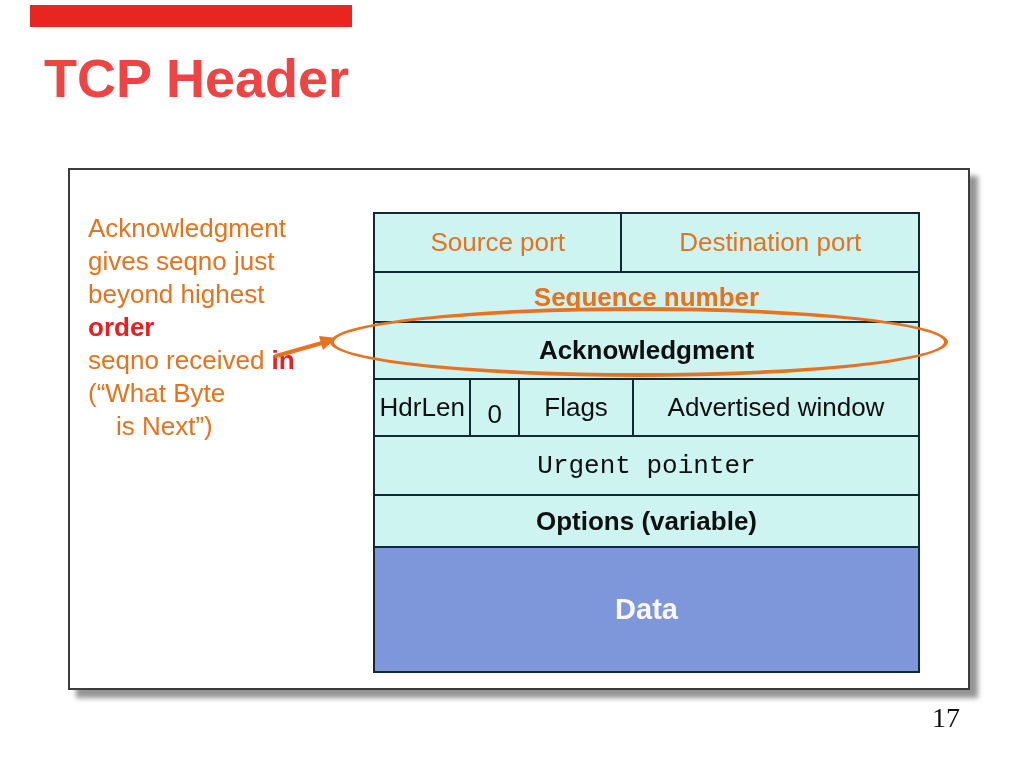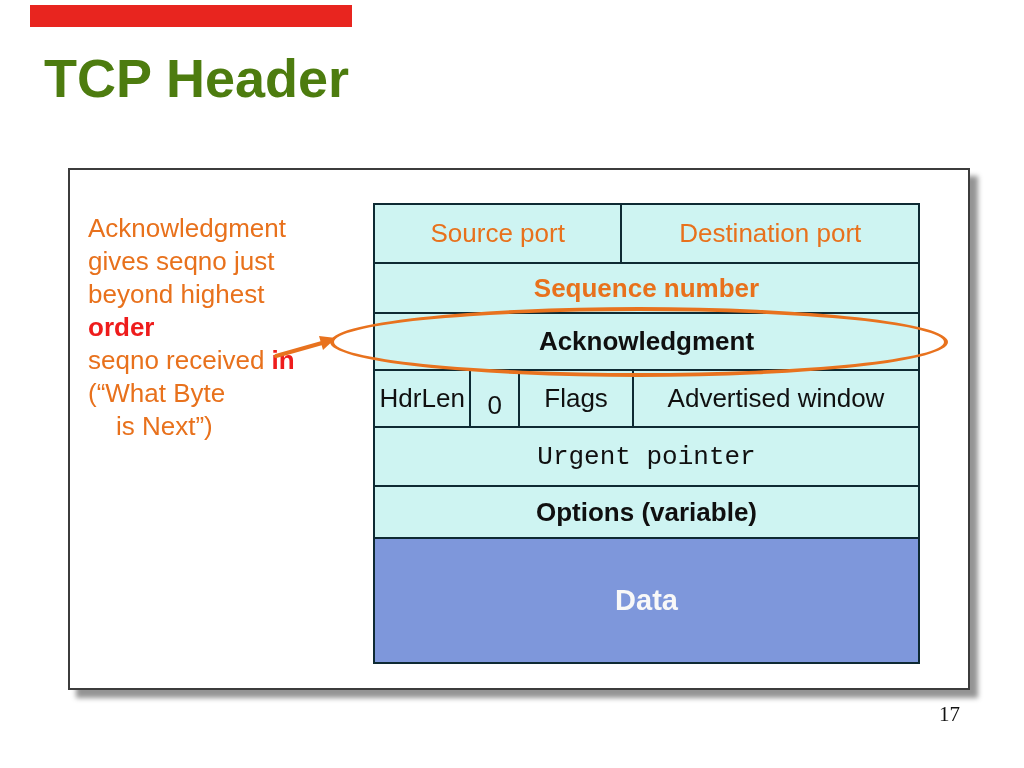--- a/index.html
+++ b/index.html
@@ -4,38 +4,38 @@
 <style>
   html,body{margin:0;padding:0;background:#ffffff;}
   #slide{
     position:relative;width:1024px;height:768px;background:#ffffff;overflow:hidden;
     font-family:"Liberation Sans","DejaVu Sans",sans-serif;
   }
   
   #accent-bar{position:absolute;left:30px;top:5px;width:322px;height:22px;background:#e8251f;}
   
   #title{
-    position:absolute;left:44px;top:50px;font-size:54px;font-weight:bold;color:#4d7c0f;
+    position:absolute;left:44px;top:50px;font-size:54px;font-weight:bold;color:#ef4444;
     letter-spacing:0px;line-height:1.05;
   }
   
   #content-box{
     position:absolute;left:68px;top:168px;width:898px;height:518px;background:#ffffff;
     border:2px solid #3c3c3c;box-shadow:8px 8px 5px rgba(0,0,0,0.42);
   }
   
   #annotation{
     position:absolute;left:88px;top:212px;width:270px;font-size:26px;line-height:33px;color:#e8711c;
   }
   #annotation .em{color:#ee1c1c;font-weight:bold;}
   #annotation .quote-line{}
   #annotation .indent{padding-left:28px;}
   
   #hdr-table{
-    position:absolute;left:373px;top:203px;width:547px;height:461px;
+    position:absolute;left:373px;top:212px;width:547px;height:461px;
     background:#0e2a33;display:flex;flex-direction:column;box-sizing:border-box;
     padding:2px;gap:2px;
   }
   .trow{display:flex;gap:2px;flex:0 0 auto;}
   .tcell{
     background:#cef4f2;display:flex;align-items:center;justify-content:center;
     font-size:26px;color:#101010;box-sizing:border-box;
   }
   .tcell.orange{color:#e8711c;}
   #row-1{height:57px;} #row-2{height:48px;} #row-3{height:55px;}
@@ -50,21 +50,21 @@
   
   #ack-ellipse{
     position:absolute;left:330px;top:307px;width:618px;height:70px;
     border:4px solid #e8721e;border-radius:50%;box-sizing:border-box;background:transparent;
   }
   
   #ack-arrow{position:absolute;left:272px;top:330px;}
   
   #page-number{
     position:absolute;left:900px;top:702px;width:60px;text-align:right;
-    font-family:"Liberation Serif","DejaVu Serif",serif;font-size:21px;color:#111111;
+    font-family:"Liberation Serif","DejaVu Serif",serif;font-size:28px;color:#111111;
   }
 </style>
 </head>
 <body>
 
 <div id="slide">
 
   <div id="accent-bar"></div>
 
   <div id="title">TCP Header</div>

